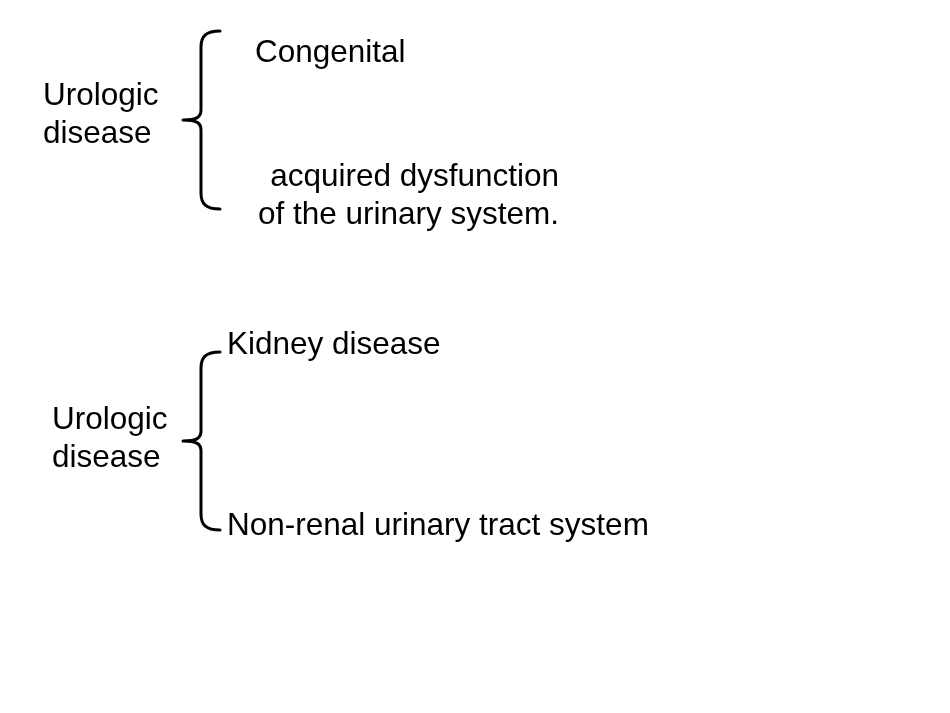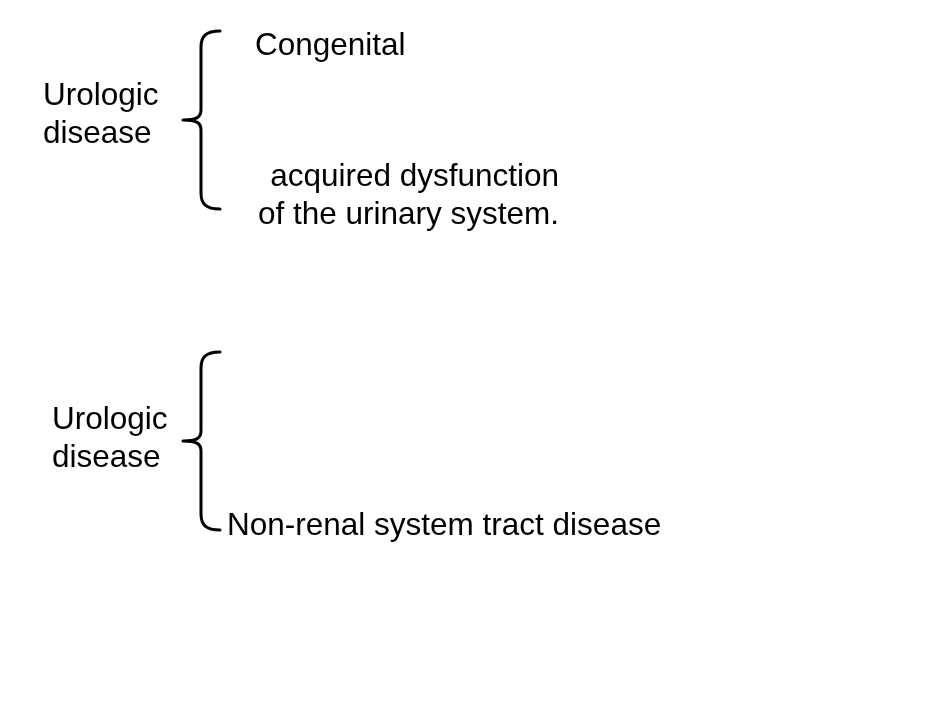--- a/index.html
+++ b/index.html
@@ -29,21 +29,21 @@
     display: block;
   }
   .brace path {
     fill: none;
     stroke-width: 3;
     stroke-linecap: round;
     stroke-linejoin: round;
   }
   #label1   { left: 43px;  top: 75px;  }
   #brace1   { left: 180px; top: 29px;  }
-  #branch1a { left: 255px; top: 25px;  }
+  #branch1a { left: 255px; top: 32px;  }
   #branch1b { left: 258px; top: 156px; text-align: right; }
 
   #label2   { left: 52px;  top: 399px; }
   #brace2   { left: 180px; top: 350px; }
   #branch2a { left: 227px; top: 324px; }
   #branch2b { left: 227px; top: 505px; }
 </style>
 </head>
 <body>
 
@@ -61,16 +61,17 @@
   <div id="branch1b" class="txt">acquired dysfunction
 of the urinary system.</div>
 
   <div id="label2" class="txt">Urologic
 disease</div>
 
   <svg id="brace2" class="brace" width="42" height="182" viewBox="0 0 42 182" aria-hidden="true">
     <path d="M 40 2 C 26 2 21 7 21 18 L 21 81 C 21 88 17 91 3 91 C 17 91 21 94 21 101 L 21 164 C 21 175 26 180 40 180" stroke="#000000"></path>
   </svg>
 
+  <div id="branch2a" class="txt">Kidney disease</div>
 
-  <div id="branch2b" class="txt">Non-renal system tract disease</div>
+  <div id="branch2b" class="txt">Non-renal urinary tract system</div>
 
 </div>
 
 </body></html>

